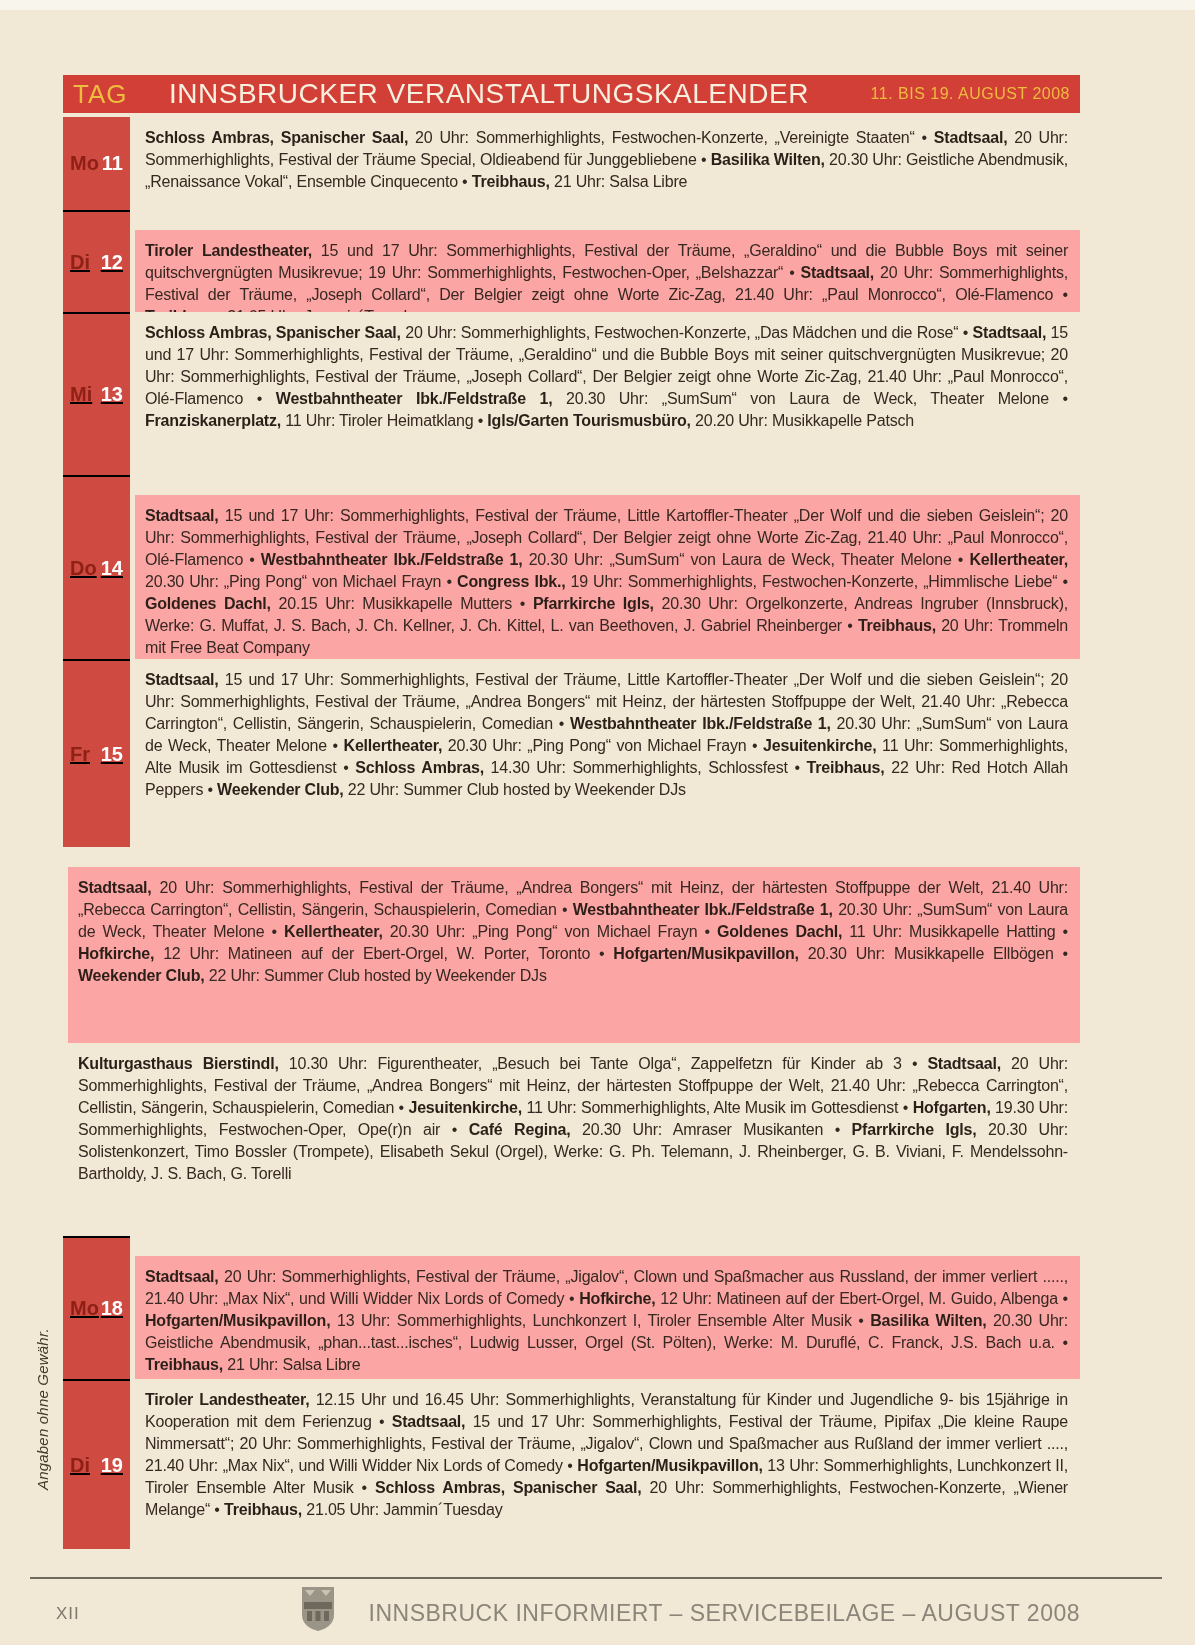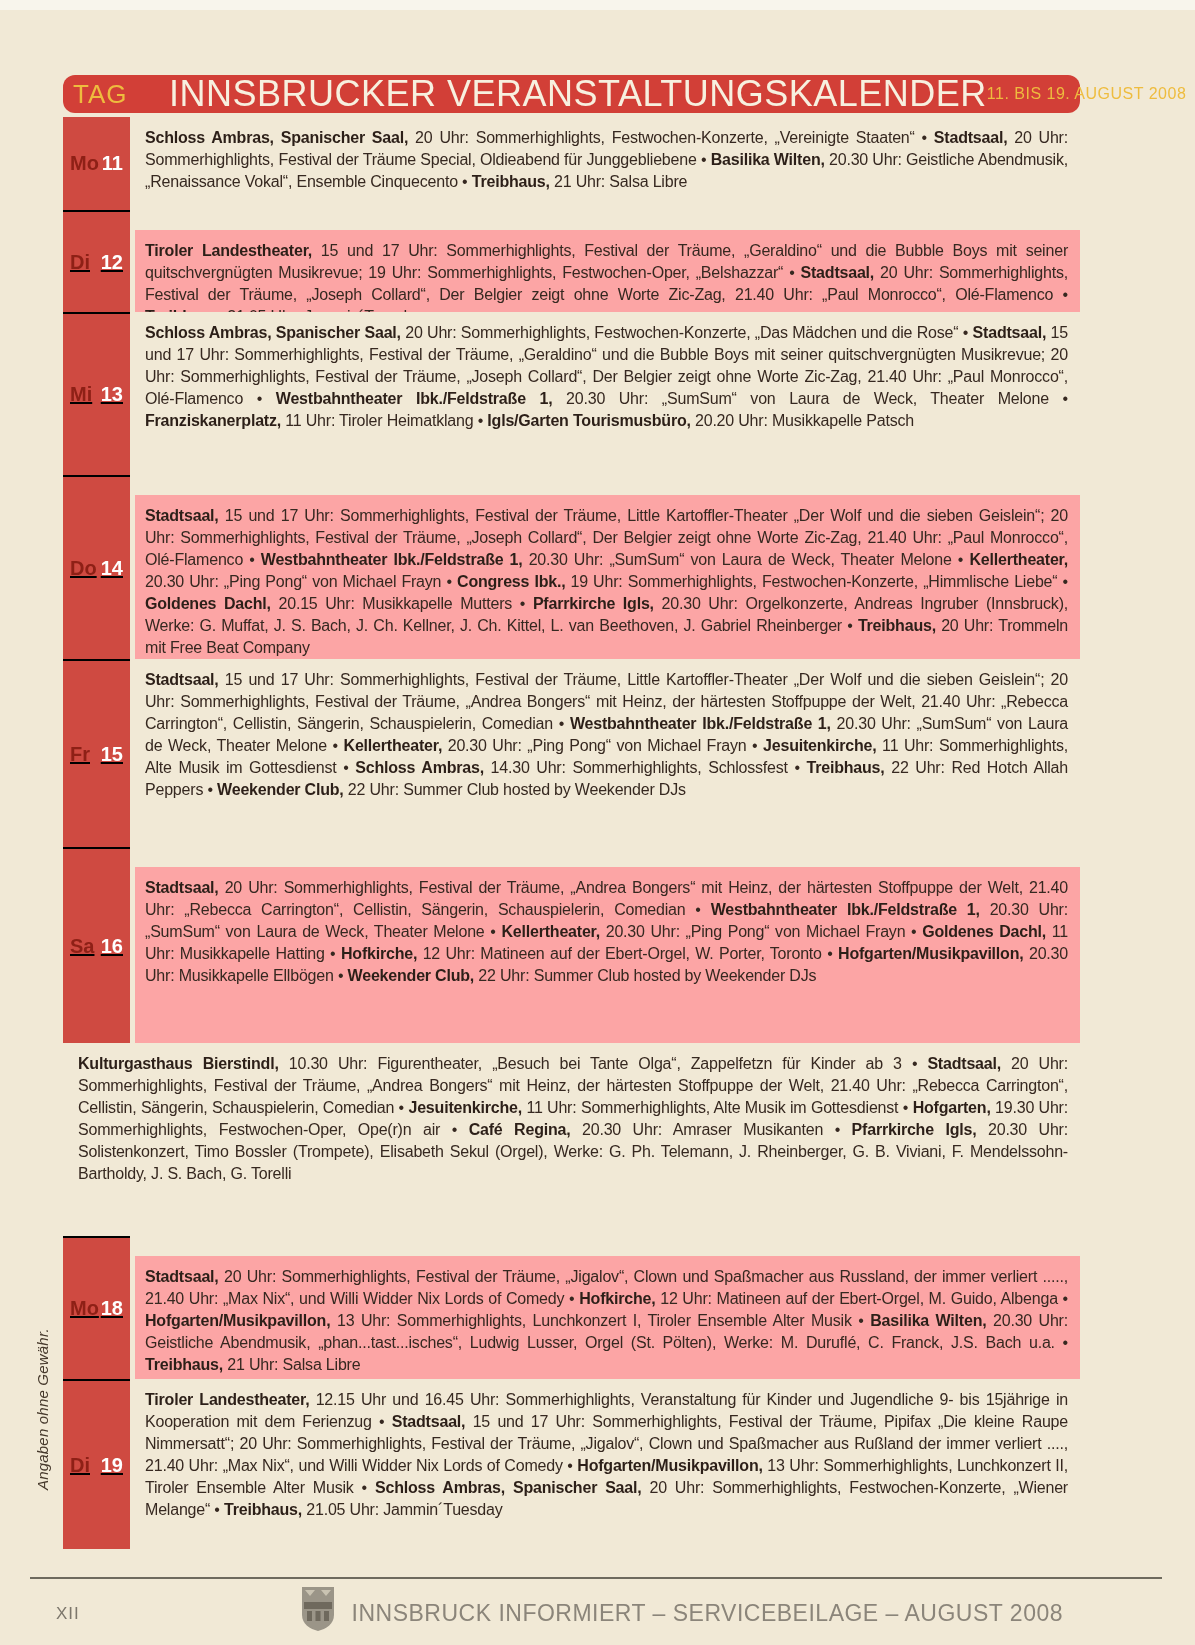--- a/index.html
+++ b/index.html
@@ -15,29 +15,28 @@
     background:#f8f5ec;
   }
   .cal{
     position:absolute;left:63px;top:75px;width:1017px;
   }
   
   .cal-header{
     height:38px;background:#d23f37;
     display:flex;align-items:center;
     margin-bottom:4px;
-    border-radius:12px;
   }
   .tag-label{
     width:72px;padding-left:10px;flex:0 0 auto;
     color:#eebc3e;font-size:26px;font-weight:400;letter-spacing:1px;
   }
   .cal-title{
     flex:1 1 auto;padding-left:24px;
-    color:#f7f0df;font-size:36px;font-weight:400;letter-spacing:0.5px;
+    color:#f7f0df;font-size:28px;font-weight:400;letter-spacing:0.5px;
     white-space:nowrap;
   }
   .cal-daterange{
     flex:0 0 auto;padding-right:10px;
     color:#eebc3e;font-size:16px;letter-spacing:0.5px;white-space:nowrap;
   }
   
   .row{display:flex;align-items:stretch;overflow:hidden;}
   #cal-rows .row:nth-child(1){height:93px}
   #cal-rows .row:nth-child(2){height:102px}
@@ -81,21 +80,21 @@
     border-top:2px solid #6e6a5e;
   }
   .footer-page-num{
     position:absolute;left:56px;top:1604px;
     font-size:17px;color:#7d776c;letter-spacing:1px;
   }
   .footer-logo{
     position:absolute;left:300px;top:1586px;width:36px;height:46px;
   }
   .footer-text{
-    position:absolute;right:132px;top:1600px;
+    position:absolute;right:115px;top:1600px;
     font-size:23px;color:#8b857a;letter-spacing:0.5px;white-space:nowrap;text-align:right;
   }
 </style>
 </head>
 <body>
 
 <div class="page">
 
   <div class="cal">
     <div class="cal-header">
@@ -133,24 +132,20 @@
           <div class="events"><b>Stadtsaal,</b><span> 15 und 17 Uhr: Sommerhighlights, Festival der Träume, Little Kartoffler-Theater „Der Wolf und die sieben Geislein“; 20 Uhr: Sommerhighlights, Festival der Träume, „Joseph Collard“, Der Belgier zeigt ohne Worte Zic-Zag, 21.40 Uhr: „Paul Monrocco“, Olé-Flamenco • </span><b>Westbahntheater Ibk./Feldstraße 1,</b><span> 20.30 Uhr: „SumSum“ von Laura de Weck, Theater Melone • </span><b>Kellertheater,</b><span> 20.30 Uhr: „Ping Pong“ von Michael Frayn • </span><b>Congress Ibk.,</b><span> 19 Uhr: Sommerhighlights, Festwochen-Konzerte, „Himmlische Liebe“ • </span><b>Goldenes Dachl,</b><span> 20.15 Uhr: Musikkapelle Mutters • </span><b>Pfarrkirche Igls,</b><span> 20.30 Uhr: Orgelkonzerte, Andreas Ingruber (Innsbruck), Werke: G. Muffat, J. S. Bach, J. Ch. Kellner, J. Ch. Kittel, L. van Beethoven, J. Gabriel Rheinberger • </span><b>Treibhaus,</b><span> 20 Uhr: Trommeln mit Free Beat Company</span></div>
         </div>
         <div class="row cream">
           <div class="day-cell">
             <span class="day-abbr">Fr</span>
             <span class="day-num">15</span>
           </div>
           <div class="events"><b>Stadtsaal,</b><span> 15 und 17 Uhr: Sommerhighlights, Festival der Träume, Little Kartoffler-Theater „Der Wolf und die sieben Geislein“; 20 Uhr: Sommerhighlights, Festival der Träume, „Andrea Bongers“ mit Heinz, der härtesten Stoffpuppe der Welt, 21.40 Uhr: „Rebecca Carrington“, Cellistin, Sängerin, Schauspielerin, Comedian • </span><b>Westbahntheater Ibk./Feldstraße 1,</b><span> 20.30 Uhr: „SumSum“ von Laura de Weck, Theater Melone • </span><b>Kellertheater,</b><span> 20.30 Uhr: „Ping Pong“ von Michael Frayn • </span><b>Jesuitenkirche,</b><span> 11 Uhr: Sommerhighlights, Alte Musik im Gottesdienst • </span><b>Schloss Ambras,</b><span> 14.30 Uhr: Sommerhighlights, Schlossfest • </span><b>Treibhaus,</b><span> 22 Uhr: Red Hotch Allah Peppers • </span><b>Weekender Club,</b><span> 22 Uhr: Summer Club hosted by Weekender DJs</span></div>
         </div>
         <div class="row pink">
-          <div class="day-cell">
-            <span class="day-abbr">Sa</span>
-            <span class="day-num">16</span>
-          </div>
           <div class="events"><b>Stadtsaal,</b><span> 20 Uhr: Sommerhighlights, Festival der Träume, „Andrea Bongers“ mit Heinz, der härtesten Stoffpuppe der Welt, 21.40 Uhr: „Rebecca Carrington“, Cellistin, Sängerin, Schauspielerin, Comedian • </span><b>Westbahntheater Ibk./Feldstraße 1,</b><span> 20.30 Uhr: „SumSum“ von Laura de Weck, Theater Melone • </span><b>Kellertheater,</b><span> 20.30 Uhr: „Ping Pong“ von Michael Frayn • </span><b>Goldenes Dachl,</b><span> 11 Uhr: Musikkapelle Hatting • </span><b>Hofkirche,</b><span> 12 Uhr: Matineen auf der Ebert-Orgel, W. Porter, Toronto • </span><b>Hofgarten/Musikpavillon,</b><span> 20.30 Uhr: Musikkapelle Ellbögen • </span><b>Weekender Club,</b><span> 22 Uhr: Summer Club hosted by Weekender DJs</span></div>
         </div>
         <div class="row cream">
           <div class="events"><b>Kulturgasthaus Bierstindl,</b><span> 10.30 Uhr: Figurentheater, „Besuch bei Tante Olga“, Zappelfetzn für Kinder ab 3 • </span><b>Stadtsaal,</b><span> 20 Uhr: Sommerhighlights, Festival der Träume, „Andrea Bongers“ mit Heinz, der härtesten Stoffpuppe der Welt, 21.40 Uhr: „Rebecca Carrington“, Cellistin, Sängerin, Schauspielerin, Comedian • </span><b>Jesuitenkirche,</b><span> 11 Uhr: Sommerhighlights, Alte Musik im Gottesdienst • </span><b>Hofgarten,</b><span> 19.30 Uhr: Sommerhighlights, Festwochen-Oper, Ope(r)n air • </span><b>Café Regina,</b><span> 20.30 Uhr: Amraser Musikanten • </span><b>Pfarrkirche Igls,</b><span> 20.30 Uhr: Solistenkonzert, Timo Bossler (Trompete), Elisabeth Sekul (Orgel), Werke: G. Ph. Telemann, J. Rheinberger, G. B. Viviani, F. Mendelssohn-Bartholdy, J. S. Bach, G. Torelli</span></div>
         </div>
         <div class="row pink">
           <div class="day-cell">
             <span class="day-abbr">Mo</span>
             <span class="day-num">18</span>
           </div>

